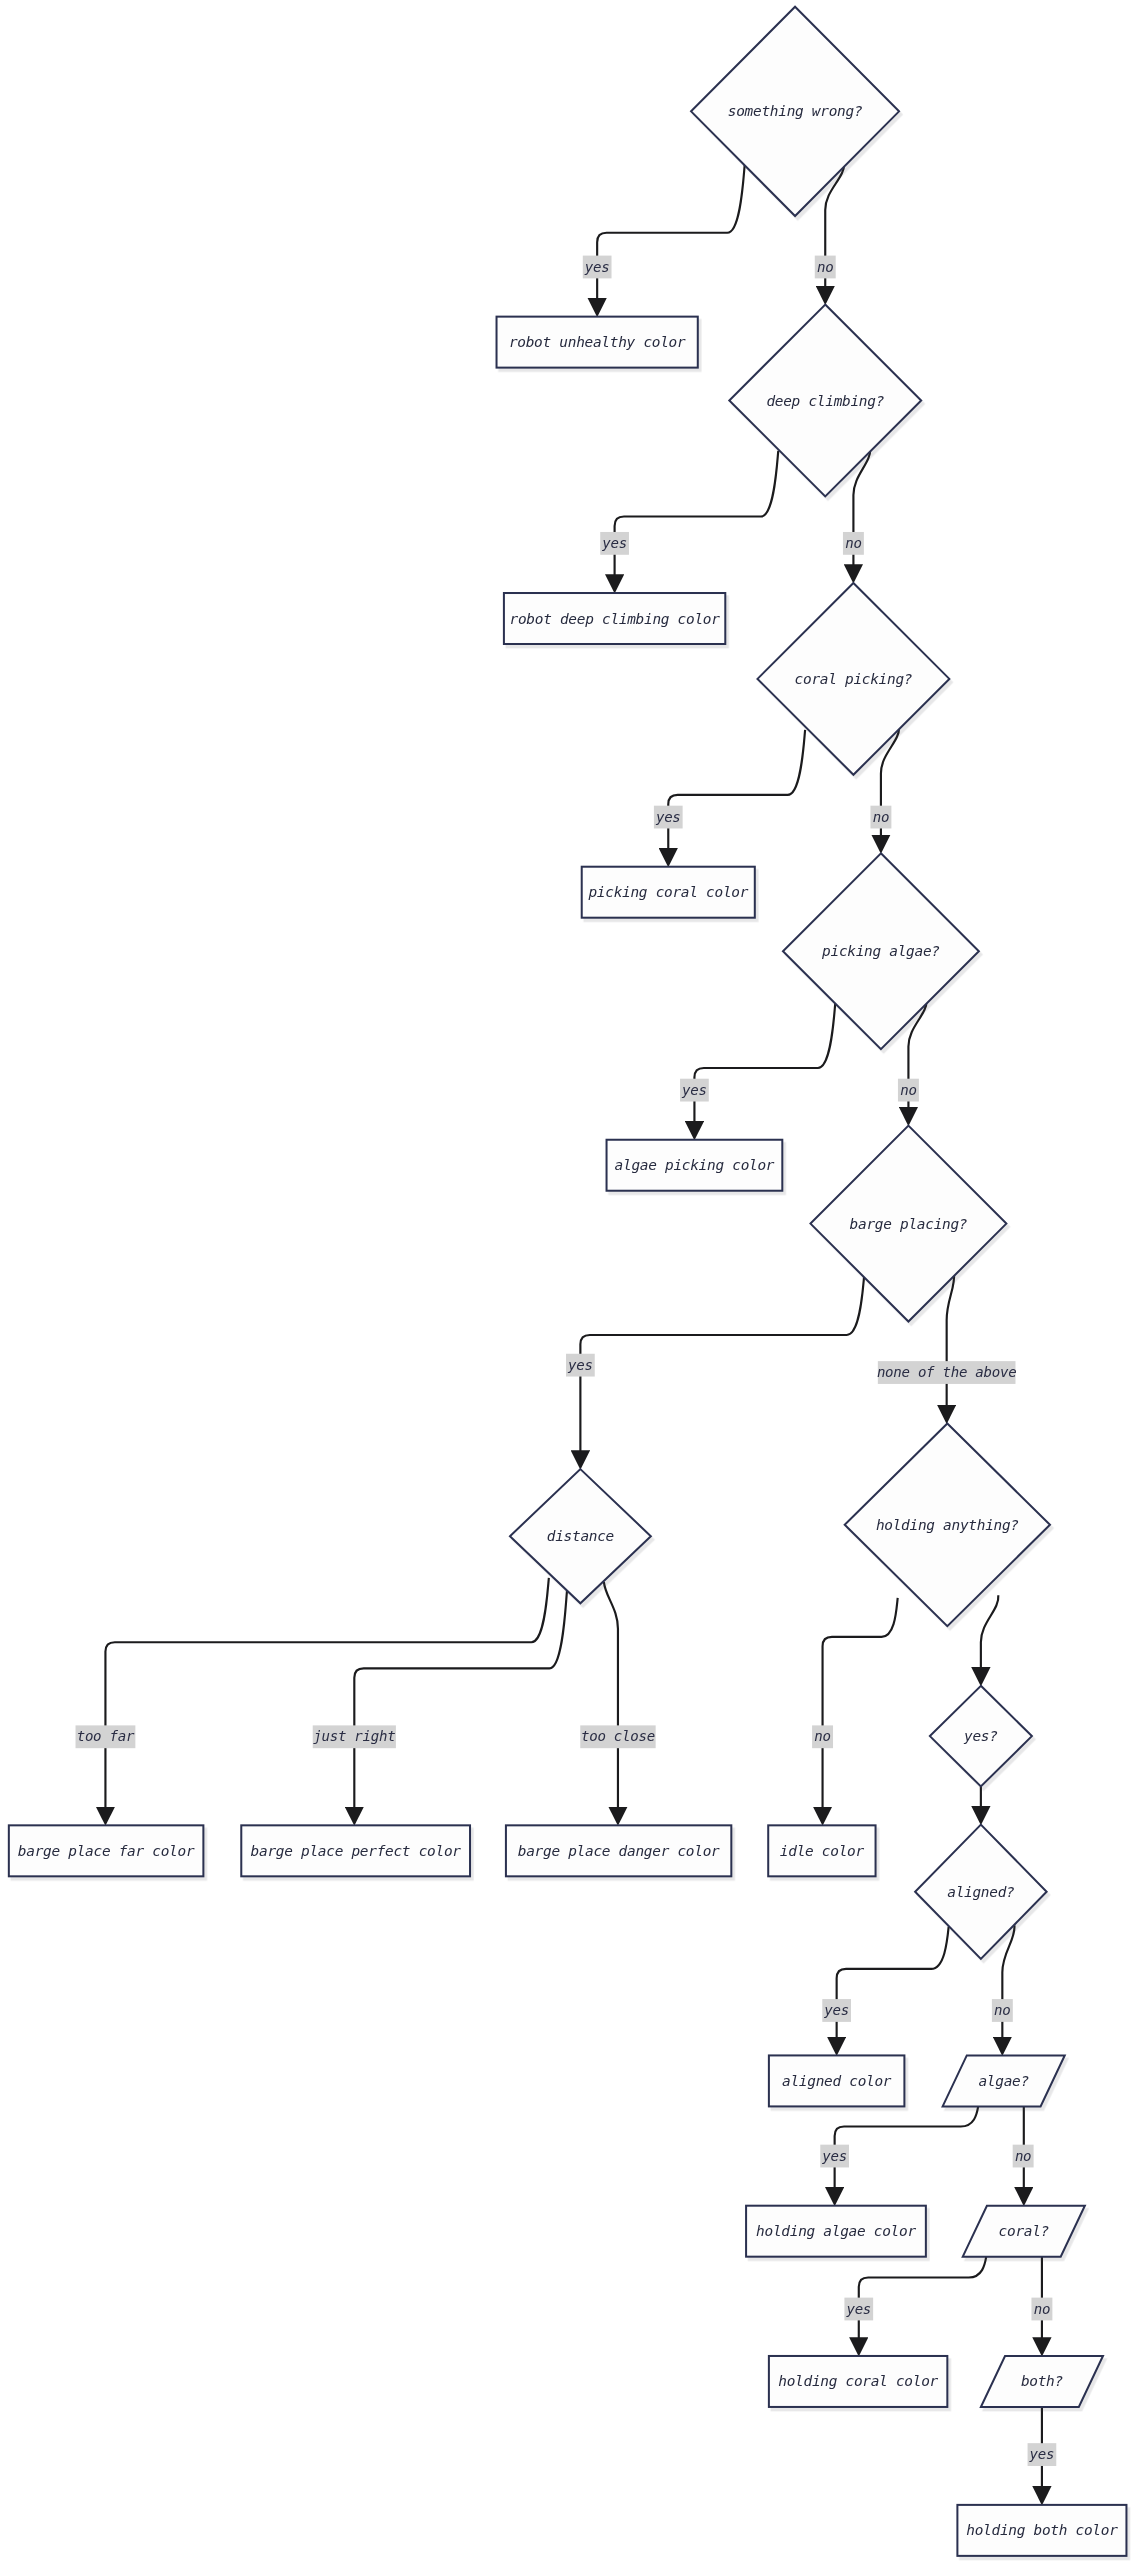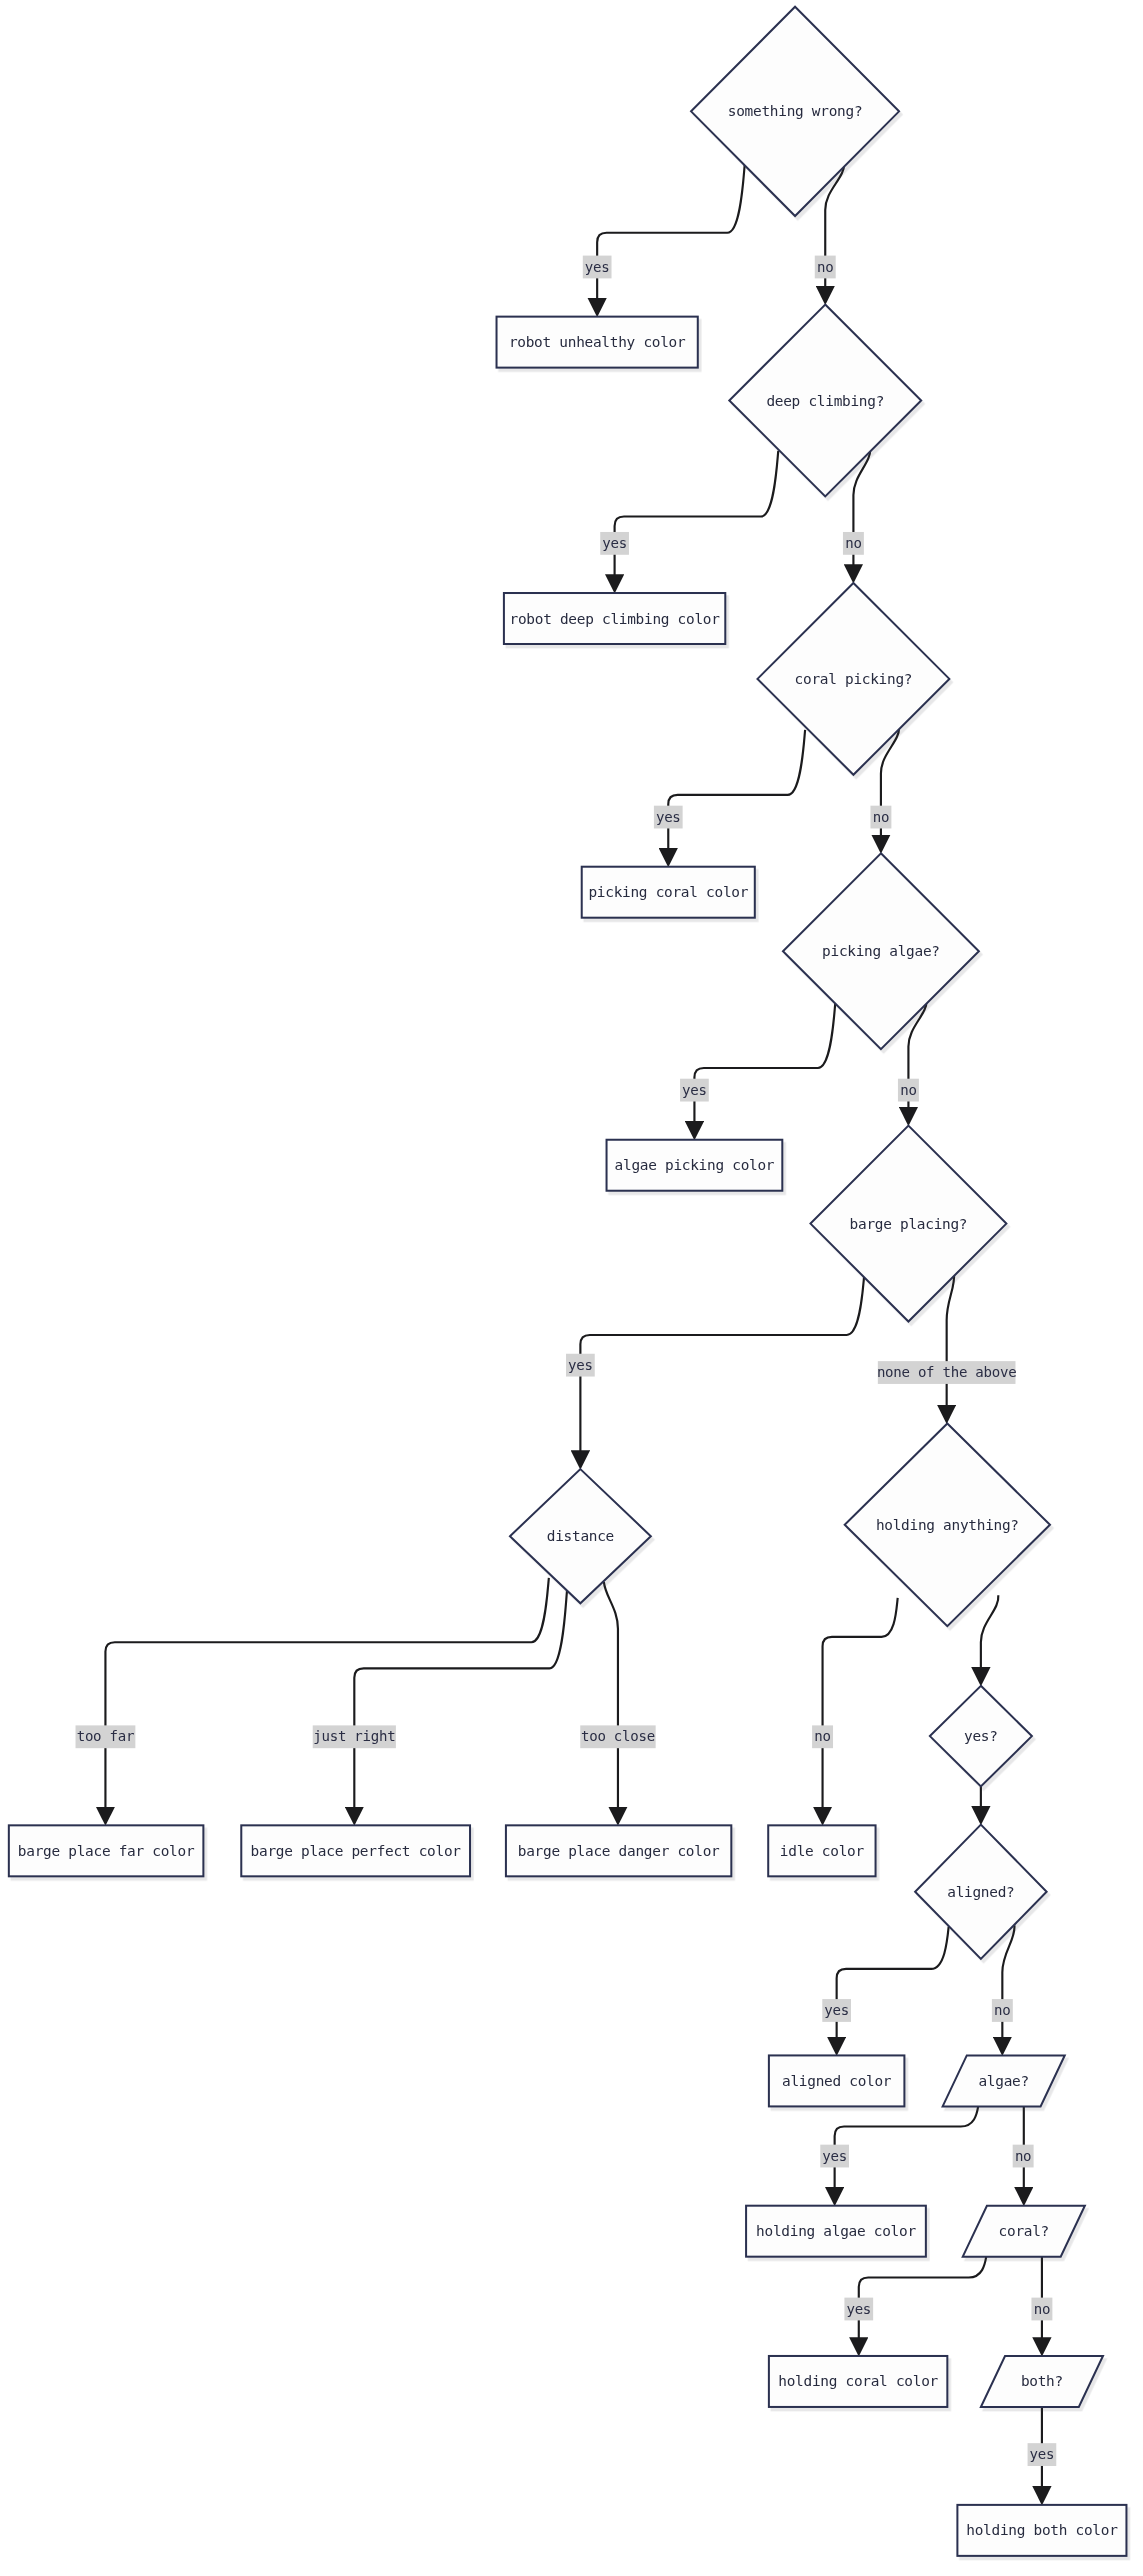--- a/index.html
+++ b/index.html
@@ -8,20 +8,21 @@
     background: #ffffff;
     width: 1144px;
     height: 2576px;
     overflow: hidden;
   }
   #diagram-root {
     position: relative;
     width: 1144px;
     height: 2576px;
     background: #ffffff;
+    font-style: italic;
   }
   svg {
     display: block;
     font-family: "DejaVu Sans Mono", "Liberation Mono", monospace;
   }
   .node-shape {
     fill: #fdfdfd;
     stroke: #2b3150;
     stroke-width: 3px;
     filter: drop-shadow(4px 5px 0px rgba(70,70,80,0.13));

